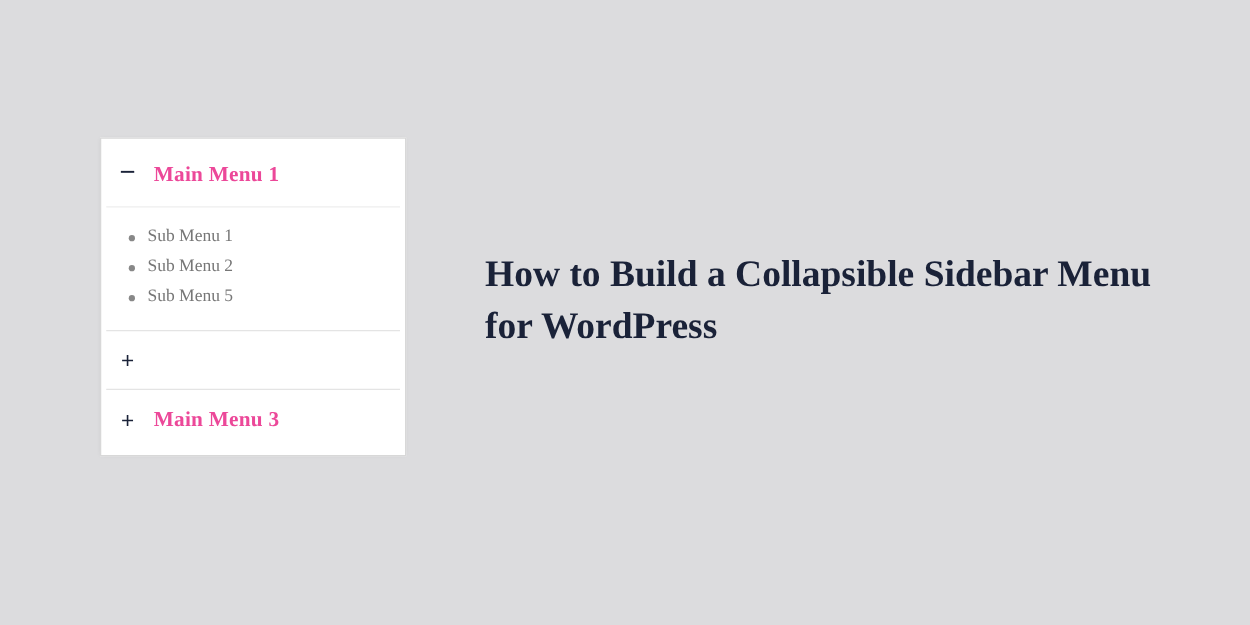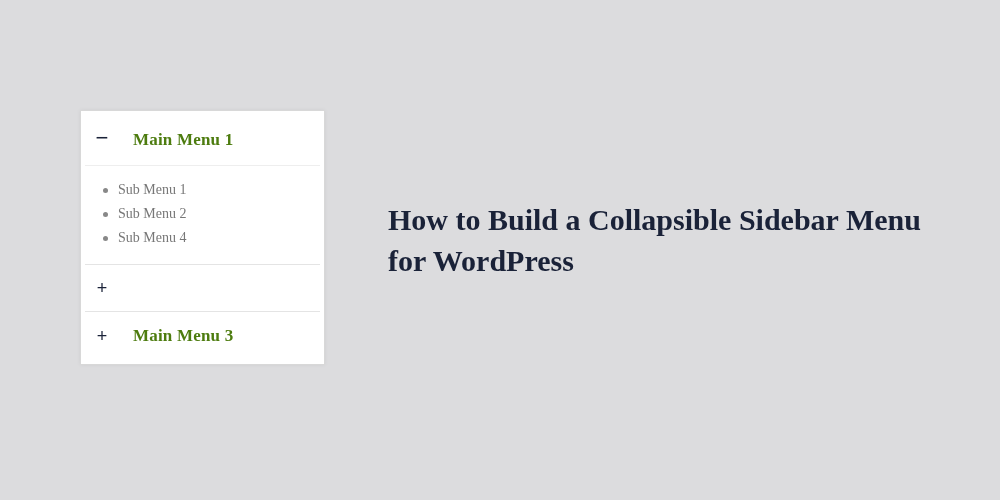--- a/index.html
+++ b/index.html
@@ -37,22 +37,22 @@
     font-weight: 400;
     color: #1a2238;
     font-family: Arial, sans-serif;
     text-align: center;
     line-height: 1;
   }
   .toggle-icon.minus { font-size: 22px; position: relative; top: -2px; }
   .menu-label {
     font-size: 17px;
     font-weight: 600;
-    color: #4d7c0f;
-    margin-left: 20px;
+    color: #ec4899;
+    margin-left: 10px;
     font-family: Georgia, serif;
     letter-spacing: 0.2px;
   }
   .sub-list {
     border-top: 1px solid #eeeeee;
     padding: 12px 0 14px 0;
   }
   .sub-item {
     display: flex;
     align-items: center;
@@ -95,21 +95,21 @@
       <div class="sub-item">
         <span class="bullet"></span>
         <span>Sub  Menu 1</span>
       </div>
       <div class="sub-item">
         <span class="bullet"></span>
         <span>Sub  Menu 2</span>
       </div>
       <div class="sub-item">
         <span class="bullet"></span>
-        <span>Sub  Menu 4</span>
+        <span>Sub  Menu 5</span>
       </div>
     </div>
   </div>
 
   <div class="menu-item">
     <div class="menu-header">
       <span class="toggle-icon">+</span>
     </div>
   </div>
 

